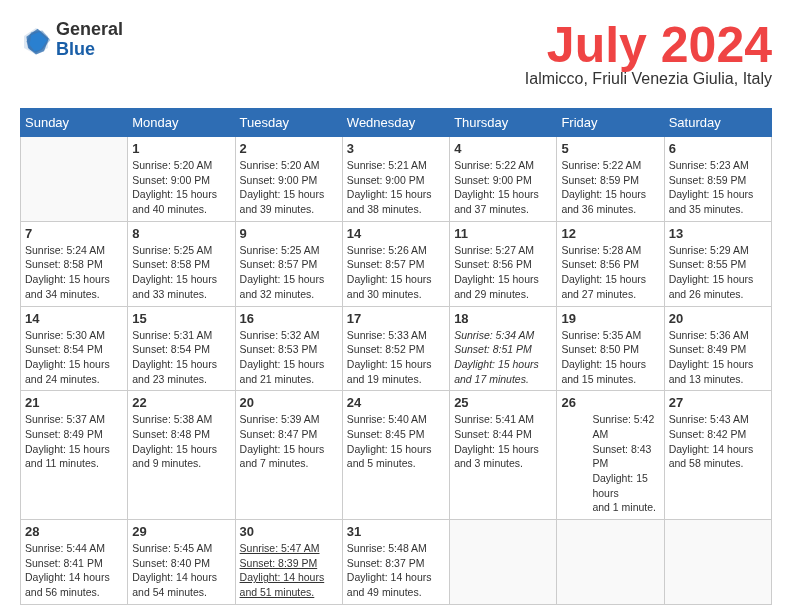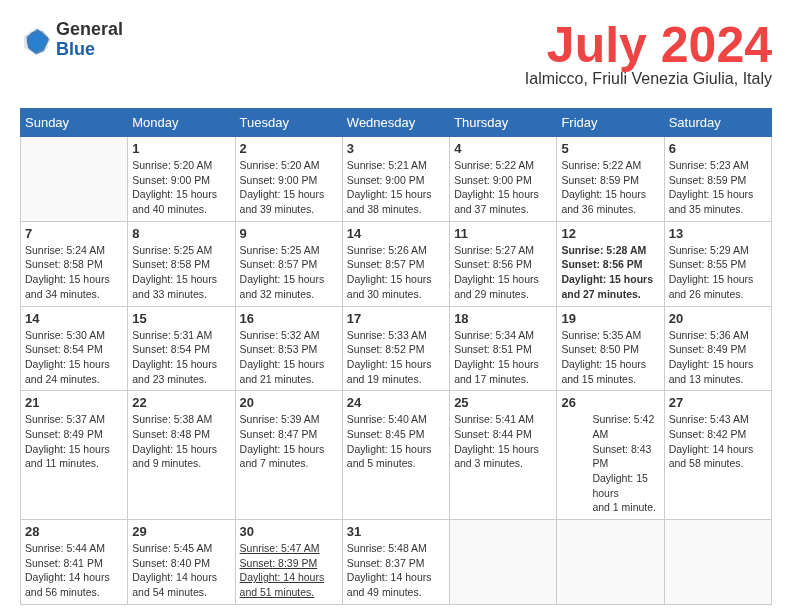--- a/index.html
+++ b/index.html
@@ -198,21 +198,21 @@
         </td>
         <td>
           <span class="day-number">11</span>
           <div class="cell-text" style="white-space: pre-line;">Sunrise: 5:27 AM
 Sunset: 8:56 PM
 Daylight: 15 hours
 and 29 minutes.</div>
         </td>
         <td>
           <span class="day-number">12</span>
-          <div class="cell-text" style="white-space: pre-line; font-weight: bold;">Sunrise: 5:28 AM
+          <div class="cell-text" style="white-space: pre-line;">Sunrise: 5:28 AM
 Sunset: 8:56 PM
 Daylight: 15 hours
 and 27 minutes.</div>
         </td>
         <td>
           <span class="day-number">13</span>
           <div class="cell-text" style="white-space: pre-line;">Sunrise: 5:29 AM
 Sunset: 8:55 PM
 Daylight: 15 hours
 and 26 minutes.</div>
@@ -242,21 +242,21 @@
         </td>
         <td>
           <span class="day-number">17</span>
           <div class="cell-text" style="white-space: pre-line;">Sunrise: 5:33 AM
 Sunset: 8:52 PM
 Daylight: 15 hours
 and 19 minutes.</div>
         </td>
         <td>
           <span class="day-number">18</span>
-          <div class="cell-text" style="white-space: pre-line;">Sunrise: 5:34 AM
+          <div class="cell-text" style="white-space: pre-line; font-style: italic;">Sunrise: 5:34 AM
 Sunset: 8:51 PM
 Daylight: 15 hours
 and 17 minutes.</div>
         </td>
         <td>
           <span class="day-number">19</span>
           <div class="cell-text" style="white-space: pre-line;">Sunrise: 5:35 AM
 Sunset: 8:50 PM
 Daylight: 15 hours
 and 15 minutes.</div>

